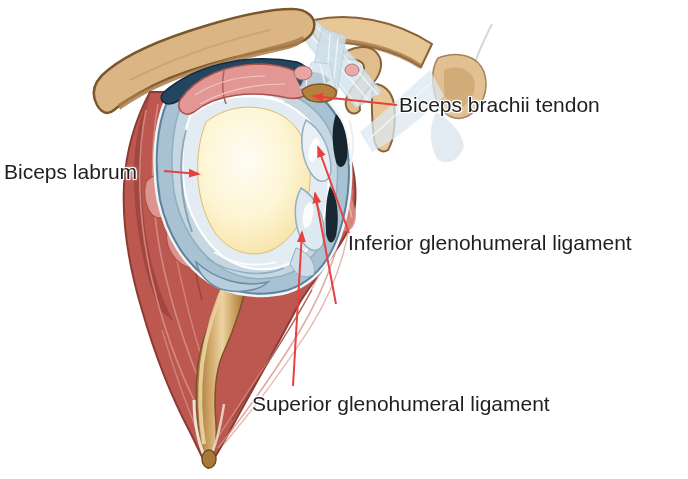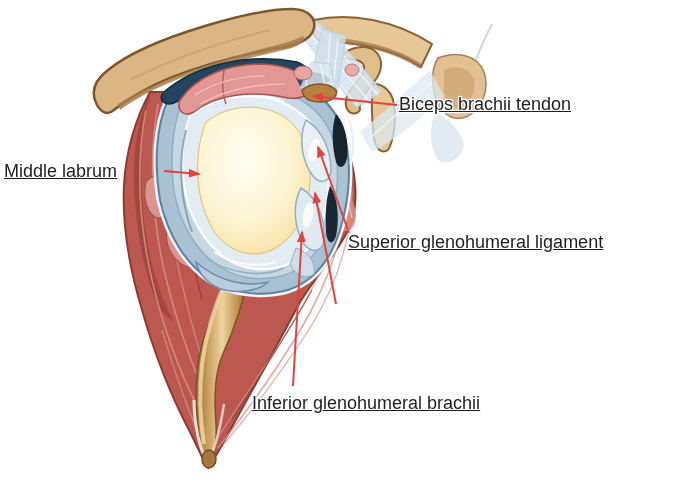--- a/index.html
+++ b/index.html
@@ -3,23 +3,22 @@
 <meta charset="utf-8">
 <style>
   html,body{margin:0;padding:0;background:#ffffff;}
   .stage{
     position:relative;width:688px;height:479px;background:#ffffff;
     overflow:hidden;font-family:"Liberation Sans","DejaVu Sans",sans-serif;
   }
   .stage svg{position:absolute;left:0;top:0;}
   .lbl{
     position:absolute;transform:translateY(-50%);
-    font-size:18px;line-height:1;color:#1f1f1f;white-space:nowrap;
+    font-size:21px;line-height:1;color:#1f1f1f;white-space:nowrap;
     text-shadow:-1px -1px 0 #fff,1px -1px 0 #fff,-1px 1px 0 #fff,1px 1px 0 #fff,0 0 4px #fff;
-    text-decoration:underline;
   }
   #lbl-biceps  {left:399px;top:104px;}
   #lbl-labrum  {left:4px;  top:171px;}
   #lbl-superior{left:348px;top:242px;}
   #lbl-middle  {left:309px;top:317px;}
   #lbl-inferior{left:252px;top:403px;}
 </style>
 </head>
 <body>
 
@@ -153,17 +152,17 @@
   <g stroke="#e8403d" stroke-width="2">
     <line x1="397" y1="105" x2="313" y2="96" marker-end="url(#arrow)"></line>
     <line x1="164" y1="171" x2="199" y2="174" marker-end="url(#arrow)"></line>
     <line x1="349" y1="233" x2="318" y2="147" marker-end="url(#arrow)"></line>
     <line x1="336" y1="304" x2="315" y2="193" marker-end="url(#arrow)"></line>
     <line x1="293" y1="386" x2="302" y2="232" marker-end="url(#arrow)"></line>
   </g>
 </svg>
 
 <div class="lbl" id="lbl-biceps">Biceps brachii tendon</div>
-<div class="lbl" id="lbl-labrum">Middle labrum</div>
-<div class="lbl" id="lbl-superior">Superior glenohumeral ligament</div>
-<div class="lbl" id="lbl-inferior">Inferior glenohumeral brachii</div>
+<div class="lbl" id="lbl-labrum">Biceps labrum</div>
+<div class="lbl" id="lbl-superior">Inferior glenohumeral ligament</div>
+<div class="lbl" id="lbl-inferior">Superior glenohumeral ligament</div>
 
 </div>
 
 </body></html>

